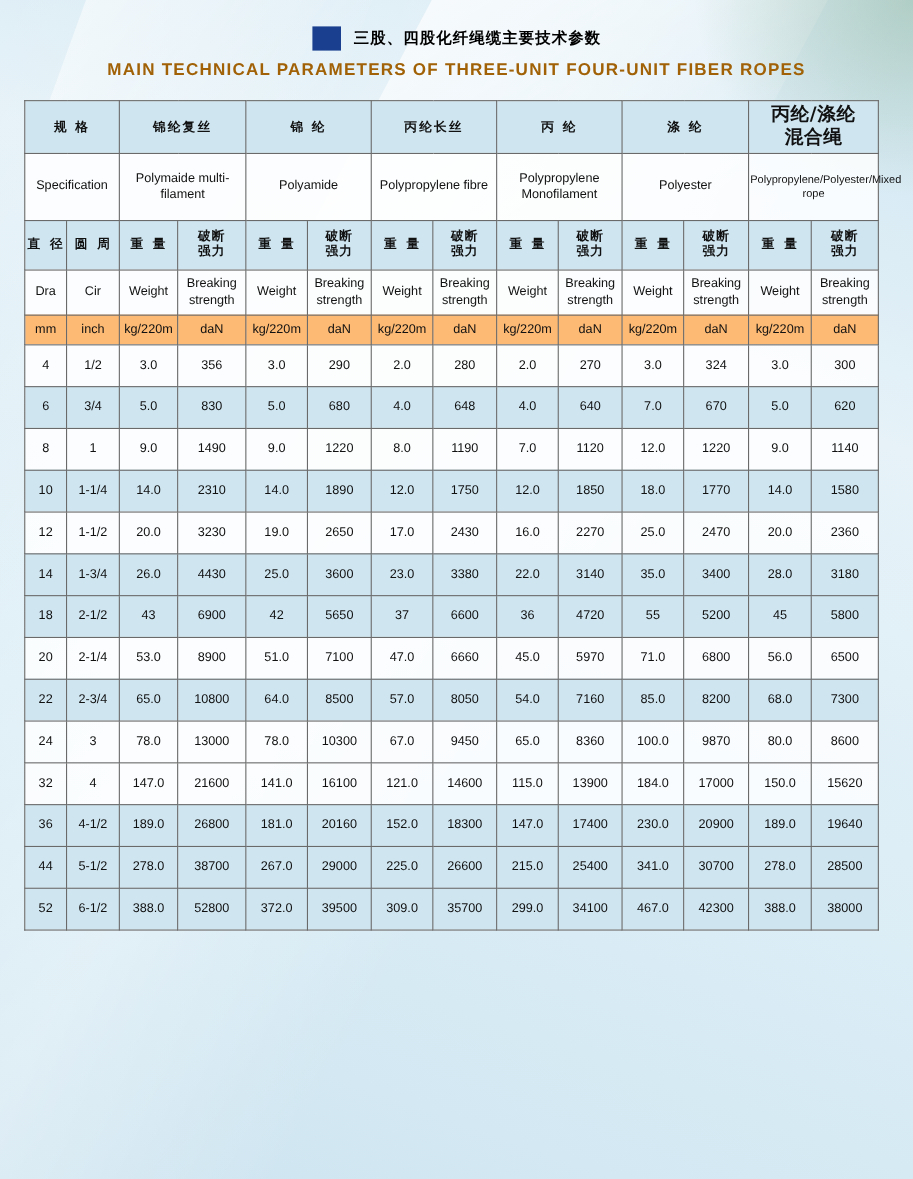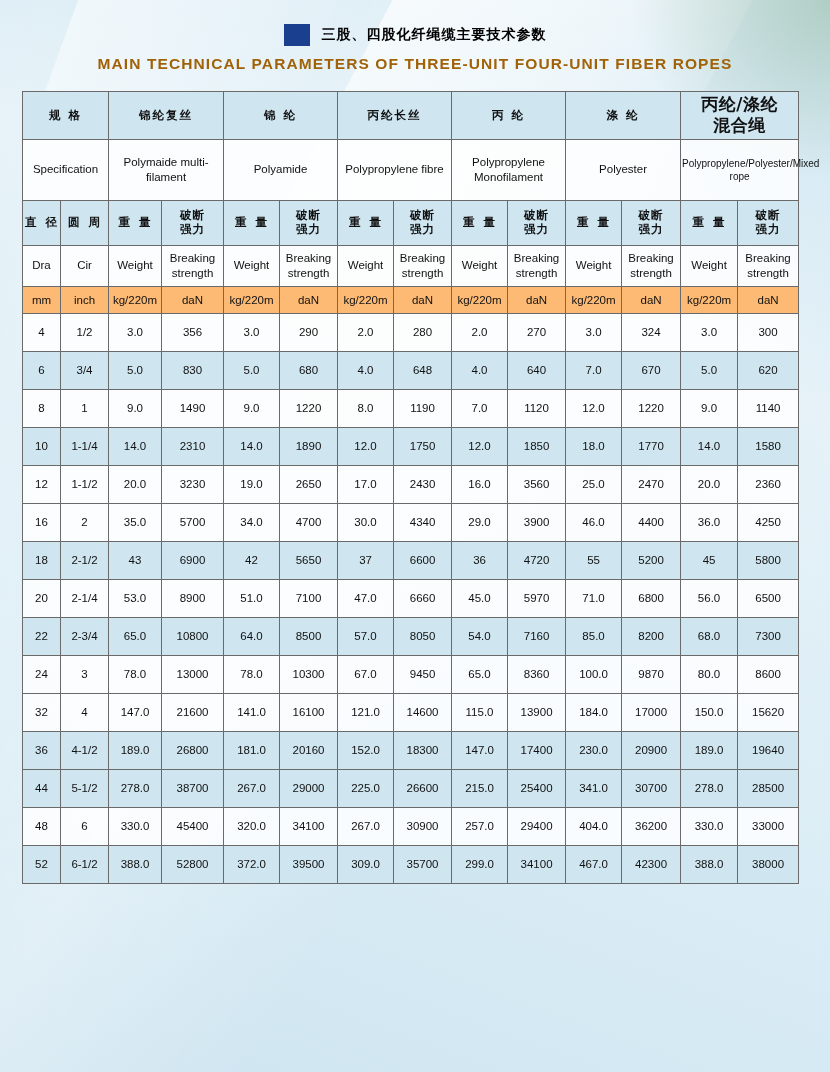--- a/index.html
+++ b/index.html
@@ -391,41 +391,41 @@
           <tr class="data-row row-plain">
             <td>12</td>
             <td>1-1/2</td>
             <td>20.0</td>
             <td>3230</td>
             <td>19.0</td>
             <td>2650</td>
             <td>17.0</td>
             <td>2430</td>
             <td>16.0</td>
-            <td>3560</td>
+            <td>2270</td>
             <td>25.0</td>
             <td>2470</td>
             <td>20.0</td>
             <td>2360</td>
           </tr>
-          <tr class="data-row row-plain">
-            <td>16</td>
-            <td>2</td>
+          <tr class="data-row row-alt">
+            <td>14</td>
+            <td>1-3/4</td>
+            <td>26.0</td>
+            <td>4430</td>
+            <td>25.0</td>
+            <td>3600</td>
+            <td>23.0</td>
+            <td>3380</td>
+            <td>22.0</td>
+            <td>3140</td>
             <td>35.0</td>
-            <td>5700</td>
-            <td>34.0</td>
-            <td>4700</td>
-            <td>30.0</td>
-            <td>4340</td>
-            <td>29.0</td>
-            <td>3900</td>
-            <td>46.0</td>
-            <td>4400</td>
-            <td>36.0</td>
-            <td>4250</td>
+            <td>3400</td>
+            <td>28.0</td>
+            <td>3180</td>
           </tr>
           <tr class="data-row row-alt">
             <td>18</td>
             <td>2-1/2</td>
             <td>43</td>
             <td>6900</td>
             <td>42</td>
             <td>5650</td>
             <td>37</td>
             <td>6600</td>
@@ -525,36 +525,20 @@
             <td>29000</td>
             <td>225.0</td>
             <td>26600</td>
             <td>215.0</td>
             <td>25400</td>
             <td>341.0</td>
             <td>30700</td>
             <td>278.0</td>
             <td>28500</td>
           </tr>
-          <tr class="data-row row-plain">
-            <td>48</td>
-            <td>6</td>
-            <td>330.0</td>
-            <td>45400</td>
-            <td>320.0</td>
-            <td>34100</td>
-            <td>267.0</td>
-            <td>30900</td>
-            <td>257.0</td>
-            <td>29400</td>
-            <td>404.0</td>
-            <td>36200</td>
-            <td>330.0</td>
-            <td>33000</td>
-          </tr>
           <tr class="data-row row-alt">
             <td>52</td>
             <td>6-1/2</td>
             <td>388.0</td>
             <td>52800</td>
             <td>372.0</td>
             <td>39500</td>
             <td>309.0</td>
             <td>35700</td>
             <td>299.0</td>

